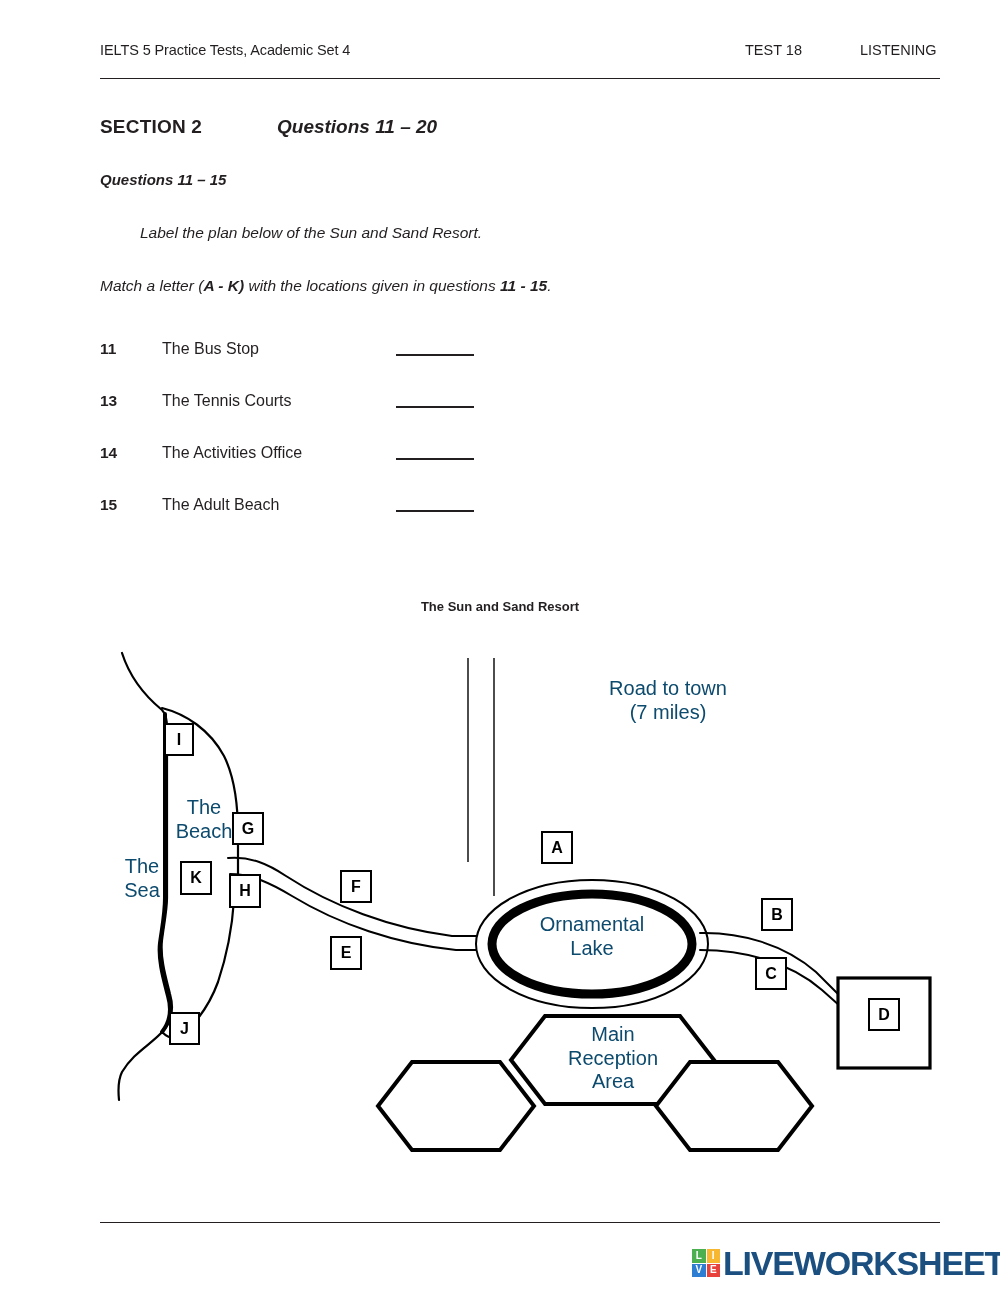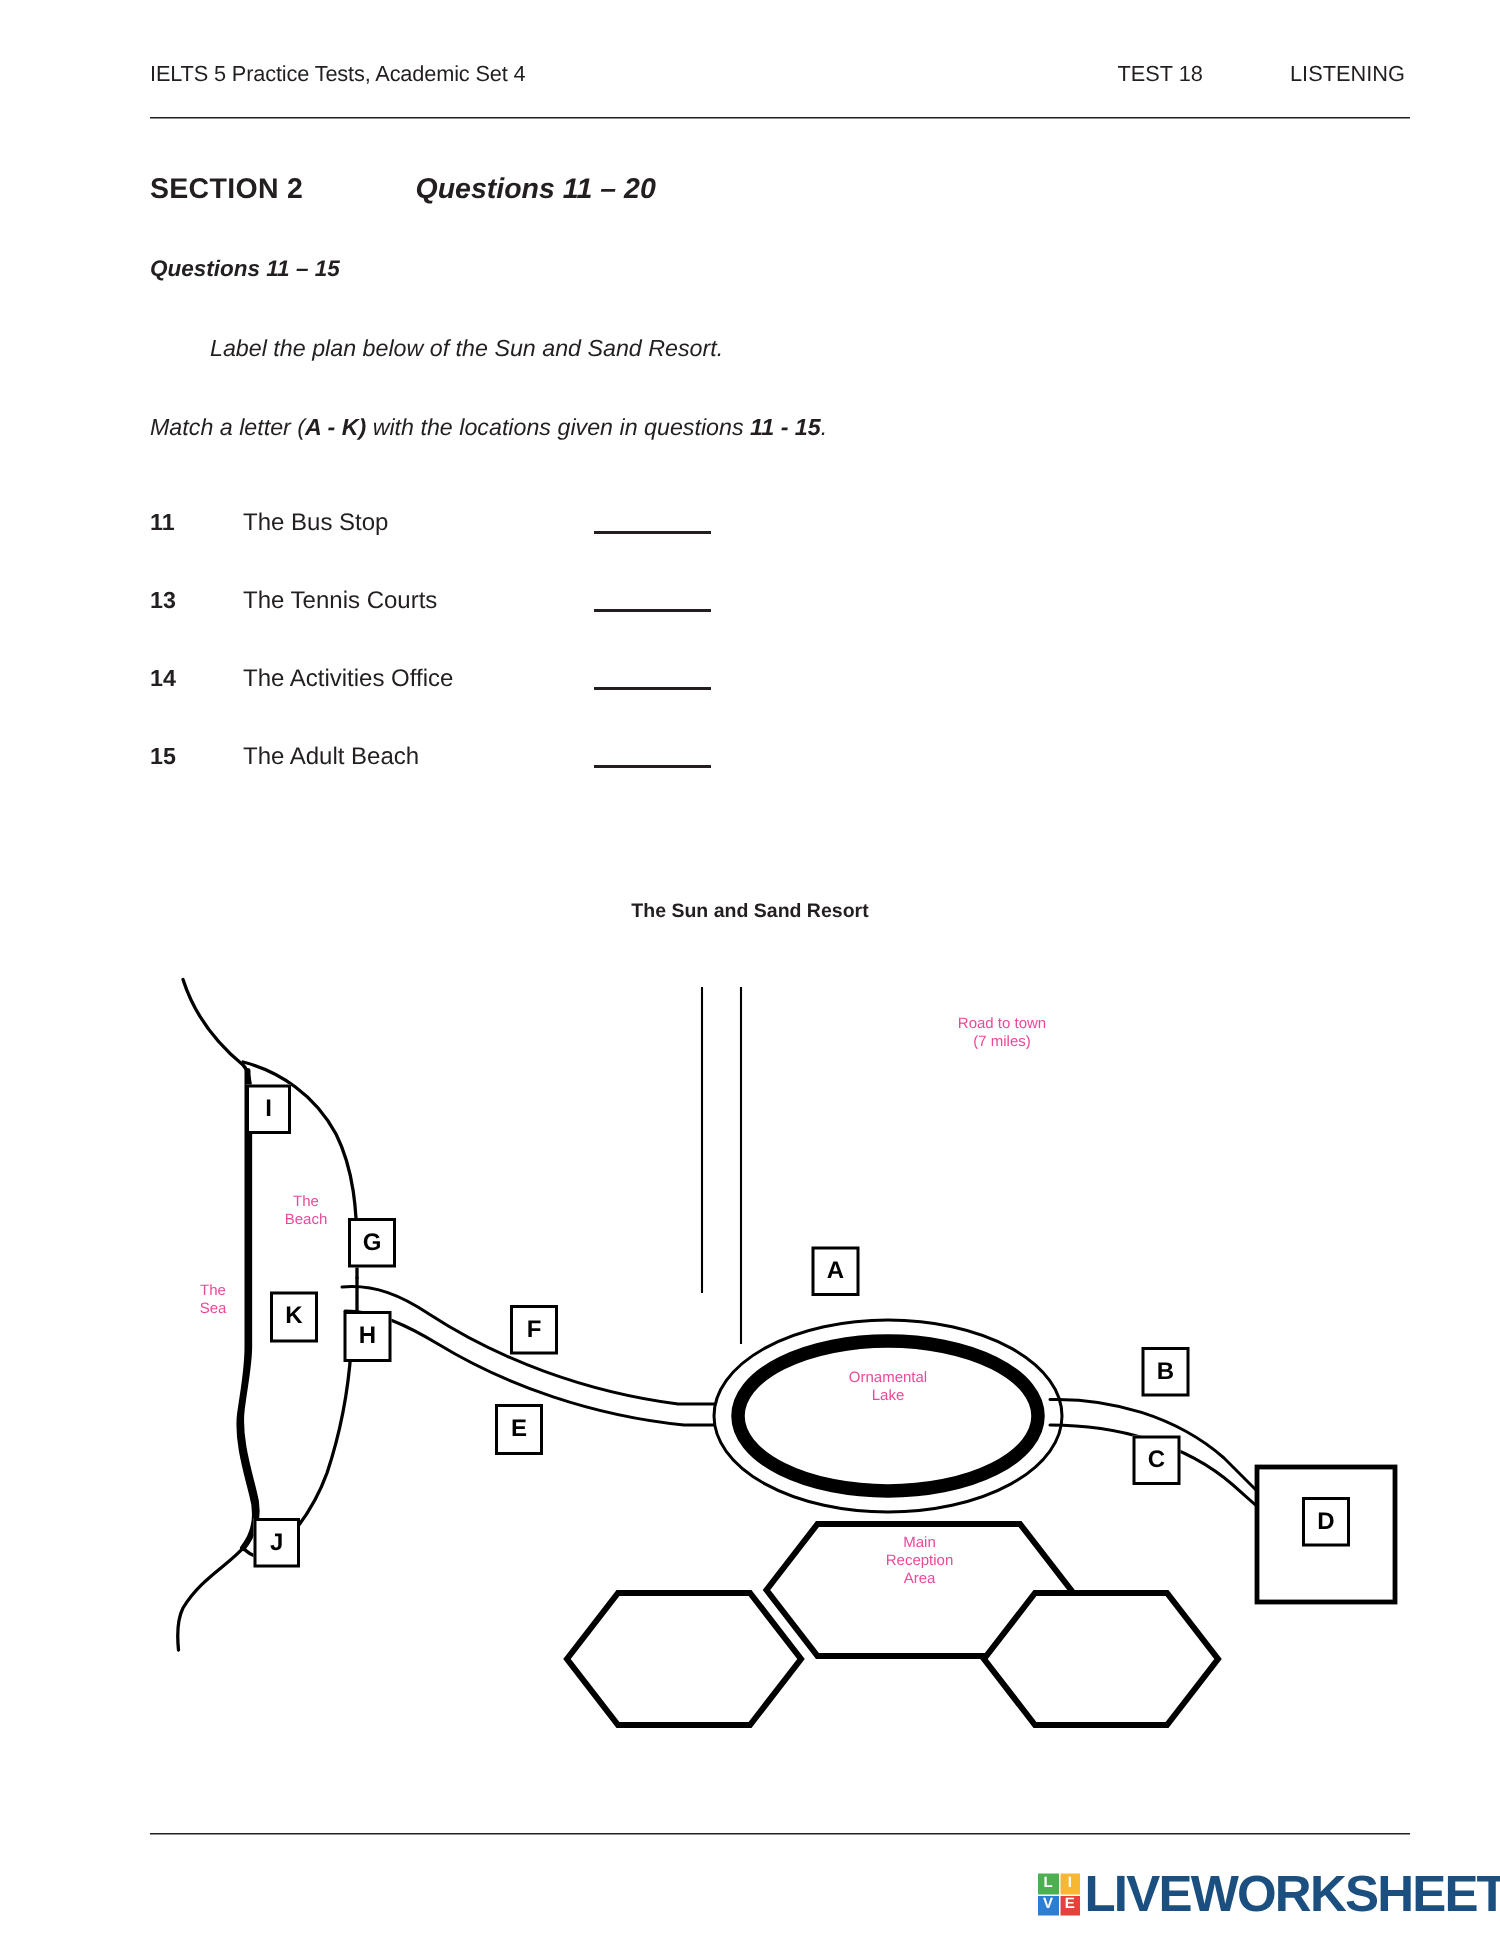--- a/index.html
+++ b/index.html
@@ -177,22 +177,22 @@
     align-items: center;
     justify-content: center;
     font-size: 16px;
     font-weight: bold;
     font-family: "Liberation Sans", sans-serif;
     color: #000000;
     box-sizing: border-box;
   }
   .mlabel {
     position: absolute;
-    font-size: 10px;
-    color: #ec4899;
+    font-size: 20px;
+    color: #0c4a6e;
     text-align: center;
     line-height: 1.18;
     white-space: pre-line;
   }
 
   
   .lw {
     position: absolute;
     left: 692px;
     top: 1243px;

